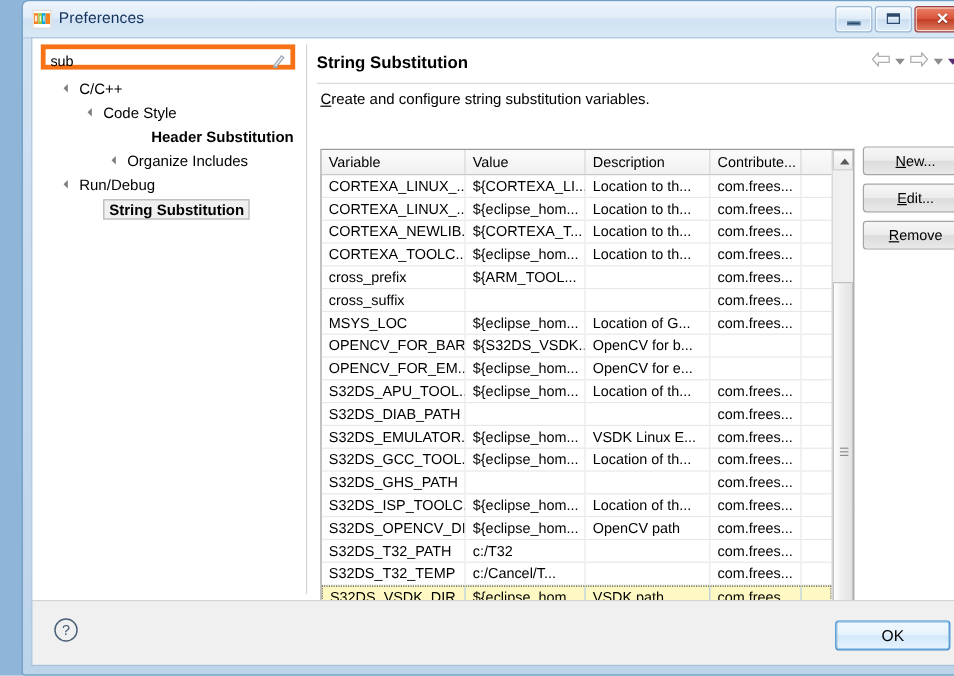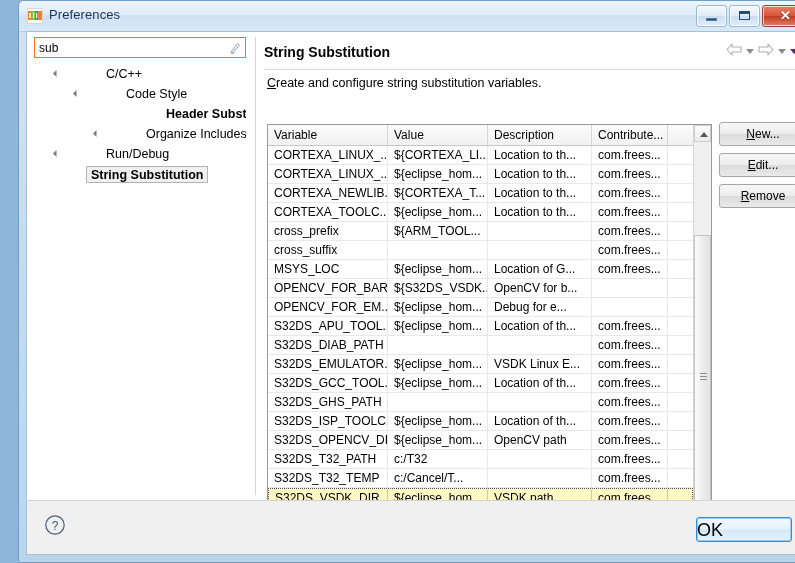--- a/index.html
+++ b/index.html
@@ -114,21 +114,21 @@
     box-sizing: border-box;
   }
 
   
   .filter-wrap {
     position: absolute;
     left: 7px; top: 5px;
     width: 212px;
     height: 21px;
     background: #fff;
-    border: 1px solid #f97316;
+    border: 4px solid #f97316;
     box-sizing: border-box;
   }
   .filter-input {
     position: absolute;
     left: 4px; top: 0;
     width: 178px; height: 19px;
     border: none;
     outline: none;
     background: transparent;
     font-family: "Liberation Sans", sans-serif;
@@ -159,21 +159,21 @@
   }
   .tnode .arrow {
     position: absolute;
     top: 7px;
     width: 0; height: 0;
     border-left: 5px solid #7d7d7d;
     border-top: 5px solid transparent;
     border-bottom: 0 solid transparent;
     transform: rotate(45deg);
   }
-  .tnode .lbl { position: absolute; top: 0; margin-left: 40px; }
+  .tnode .lbl { position: absolute; top: 0; }
   .tnode.bold .lbl { font-weight: bold; }
   .sel-box {
     position: absolute;
     top: 2px;
     height: 17px;
     line-height: 17px;
     padding: 0 4px;
     font-weight: bold;
     background: #f0f0f0;
     border: 1px solid #b4b4b4;
@@ -374,22 +374,23 @@
   }
   .footer-btns {
     position: absolute;
     right: 14px; top: 16px;
     display: flex;
     gap: 11px;
   }
   .fbtn {
     width: 96px; height: 25px;
     font-family: "Liberation Sans", sans-serif;
-    font-size: 18px;
+    font-size: 13px;
     color: #000;
+    text-align: center;
     line-height: 24px;
     background: linear-gradient(to bottom, #f6f6f6 0%, #ededed 48%, #dcdcdc 52%, #e9e9e9 100%);
     border: 1px solid #a5a5a5;
     border-radius: 3px;
     box-sizing: border-box;
     cursor: default;
   }
   .fbtn.default {
     border: 1px solid #3c8bcd;
     box-shadow: 0 0 0 1px #9ecaec inset;
@@ -550,21 +551,21 @@
         <div class="trow">
           <div class="td" style="width:120px">OPENCV_FOR_BAR...</div>
           <div class="td" style="width:100px">${S32DS_VSDK...</div>
           <div class="td" style="width:104px">OpenCV for b...</div>
           <div class="td" style="width:76px"></div>
           <div class="td" style="width:25px;border-right:none"></div>
         </div>
         <div class="trow">
           <div class="td" style="width:120px">OPENCV_FOR_EM...</div>
           <div class="td" style="width:100px">${eclipse_hom...</div>
-          <div class="td" style="width:104px">Debug for e...</div>
+          <div class="td" style="width:104px">OpenCV for e...</div>
           <div class="td" style="width:76px"></div>
           <div class="td" style="width:25px;border-right:none"></div>
         </div>
         <div class="trow">
           <div class="td" style="width:120px">S32DS_APU_TOOL...</div>
           <div class="td" style="width:100px">${eclipse_hom...</div>
           <div class="td" style="width:104px">Location of th...</div>
           <div class="td" style="width:76px">com.frees...</div>
           <div class="td" style="width:25px;border-right:none"></div>
         </div>

